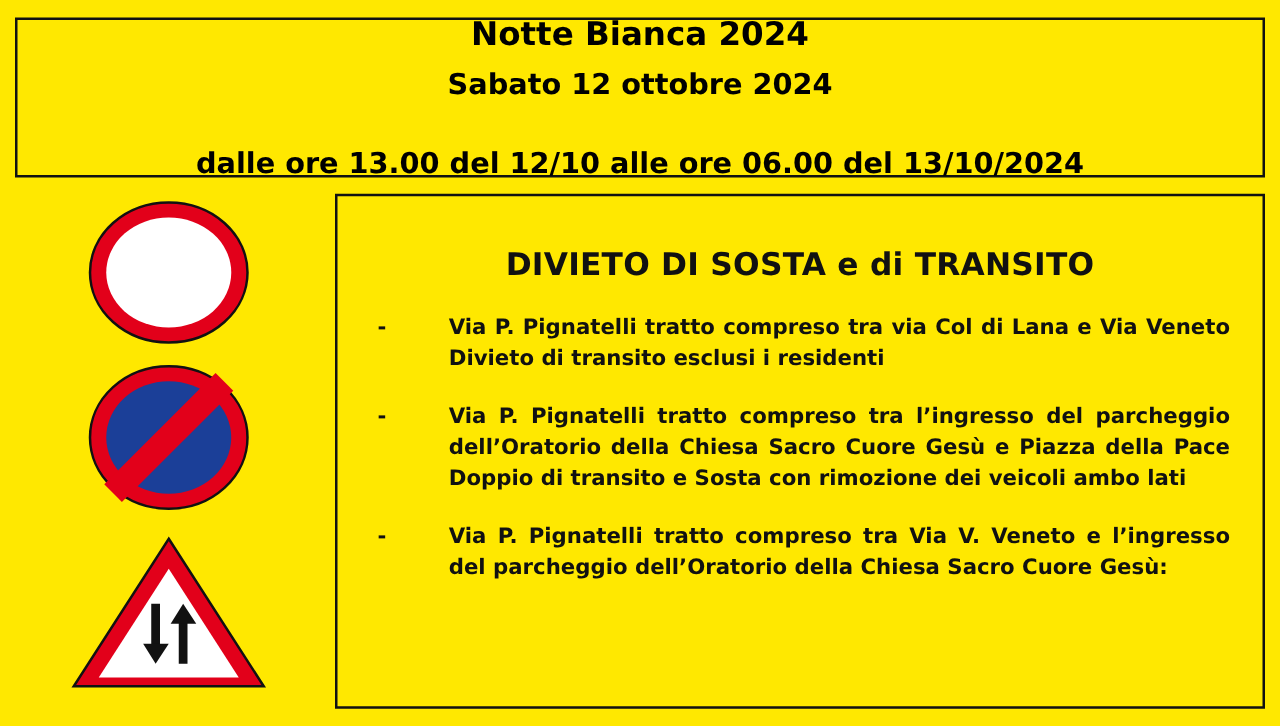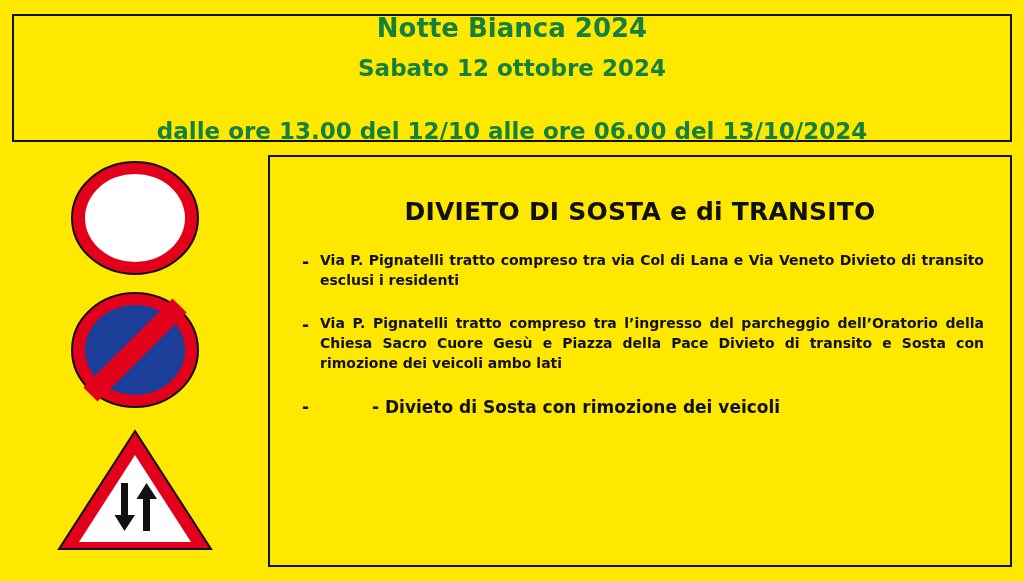--- a/index.html
+++ b/index.html
@@ -31,21 +31,21 @@
     border: 2px solid #111111;
     box-sizing: border-box;
     background: #FFE800;
     display: flex;
     flex-direction: column;
     align-items: center;
     justify-content: center;
     padding-top: 2px;
   }
   .header-line {
-    color: #15803d;
+    color: #000000;
     font-weight: bold;
     text-align: center;
     line-height: 1.18;
   }
   .header-title {
     font-size: 26px;
     margin-bottom: 12px;
   }
   .header-sub1 {
     font-size: 23px;
@@ -112,26 +112,27 @@
     font-weight: bold;
     color: #111111;
     line-height: 1.45;
     padding-left: 6px;
     box-sizing: border-box;
   }
   .bullet-body {
     flex: 1 1 auto;
   }
   .bullet-text {
-    font-size: 14px;
+    font-size: 17px;
     font-weight: bold;
     color: #111111;
     line-height: 1.45;
     text-align: justify;
     text-justify: inter-word;
+    margin-left: 39px;
   }
   .sub-list {
     margin: 0;
     padding: 0 0 0 52px;
     list-style: none;
   }
   .sub-item {
     font-size: 17px;
     font-weight: bold;
     color: #111111;
@@ -198,29 +199,29 @@
       <div class="bullet">
         <div class="bullet-mark">-</div>
         <div class="bullet-body">
           <div class="bullet-text">Via P. Pignatelli tratto compreso tra via Col di Lana e Via Veneto Divieto di transito esclusi i residenti</div>
         </div>
       </div>
 
       <div class="bullet">
         <div class="bullet-mark">-</div>
         <div class="bullet-body">
-          <div class="bullet-text">Via P. Pignatelli tratto compreso tra l’ingresso del parcheggio dell’Oratorio della Chiesa Sacro Cuore Gesù e Piazza della Pace Divieto di transito e Sosta con rimozione dei veicoli ambo lati</div>
+          <div class="bullet-text">Via P. Pignatelli tratto compreso tra l’ingresso del parcheggio dell’Oratorio della Chiesa Sacro Cuore Gesù e Piazza della Pace Doppio di transito e Sosta con rimozione dei veicoli ambo lati</div>
         </div>
       </div>
 
       <div class="bullet">
         <div class="bullet-mark">-</div>
         <div class="bullet-body">
+          <div class="bullet-text">Via P. Pignatelli tratto compreso tra Via V. Veneto e l’ingresso del parcheggio dell’Oratorio della Chiesa Sacro Cuore Gesù:</div>
           <div class="sub-list">
-            <div class="sub-item no-justify">- Divieto di Sosta con rimozione dei veicoli</div>
           </div>
         </div>
       </div>
 
     </div>
   </div>
 
 </div>
 
 </body></html>

